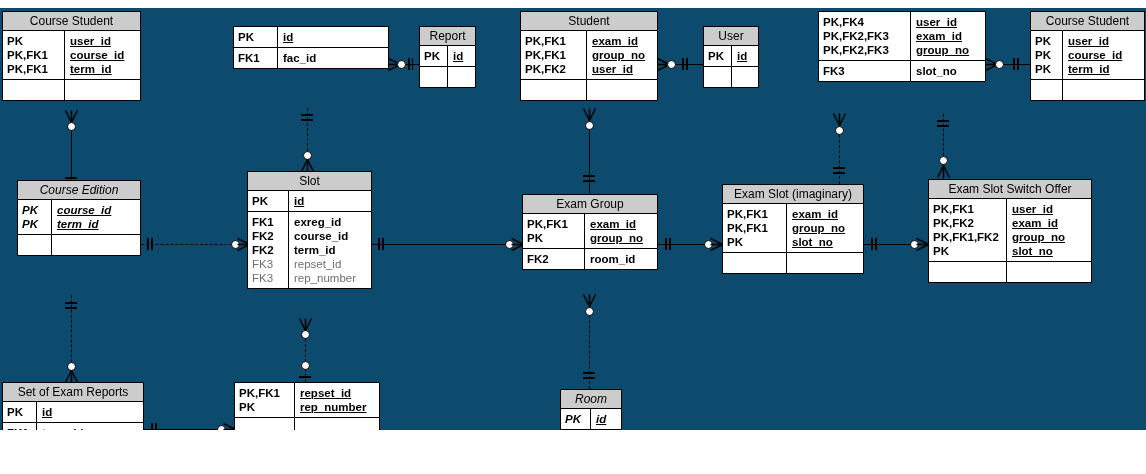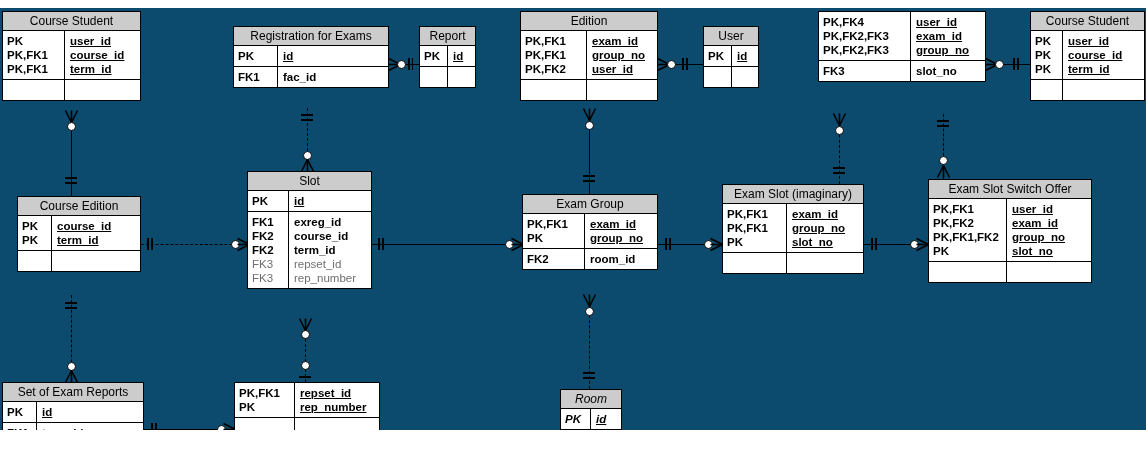--- a/index.html
+++ b/index.html
@@ -113,21 +113,20 @@
       <div class="ebody">
         <div class="kcol" style="width: 62px;">
           <div class="row"></div>
         </div>
         <div class="acol">
           <div class="row"></div>
         </div>
       </div>
     </div>
     <div class="entity" style="left: 233px; top: 18px; width: 156px;">
-      <div class="ehead">Registration for Exams</div>
       <div class="ebody sep">
         <div class="kcol" style="width: 44px;">
           <div class="row">PK</div>
         </div>
         <div class="acol">
           <div class="row u">id</div>
         </div>
       </div>
       <div class="ebody">
         <div class="kcol" style="width: 44px;">
@@ -151,21 +150,21 @@
       <div class="ebody">
         <div class="kcol" style="width: 28px;">
           <div class="row"></div>
         </div>
         <div class="acol">
           <div class="row"></div>
         </div>
       </div>
     </div>
     <div class="entity" style="left: 520px; top: 3px; width: 138px;">
-      <div class="ehead">Edition</div>
+      <div class="ehead">Student</div>
       <div class="ebody sep">
         <div class="kcol" style="width: 66px;">
           <div class="row">PK,FK1</div>
           <div class="row">PK,FK1</div>
           <div class="row">PK,FK2</div>
         </div>
         <div class="acol">
           <div class="row u">exam_id</div>
           <div class="row u">group_no</div>
           <div class="row u">user_id</div>
@@ -237,21 +236,21 @@
       </div>
       <div class="ebody">
         <div class="kcol" style="width: 32px;">
           <div class="row"></div>
         </div>
         <div class="acol">
           <div class="row"></div>
         </div>
       </div>
     </div>
-    <div class="entity" style="left: 17px; top: 188px; width: 124px;">
+    <div class="entity" style="left: 17px; top: 172px; width: 124px; font-style: italic;">
       <div class="ehead">Course Edition</div>
       <div class="ebody sep">
         <div class="kcol" style="width: 34px;">
           <div class="row">PK</div>
           <div class="row">PK</div>
         </div>
         <div class="acol">
           <div class="row u">course_id</div>
           <div class="row u">term_id</div>
         </div>

